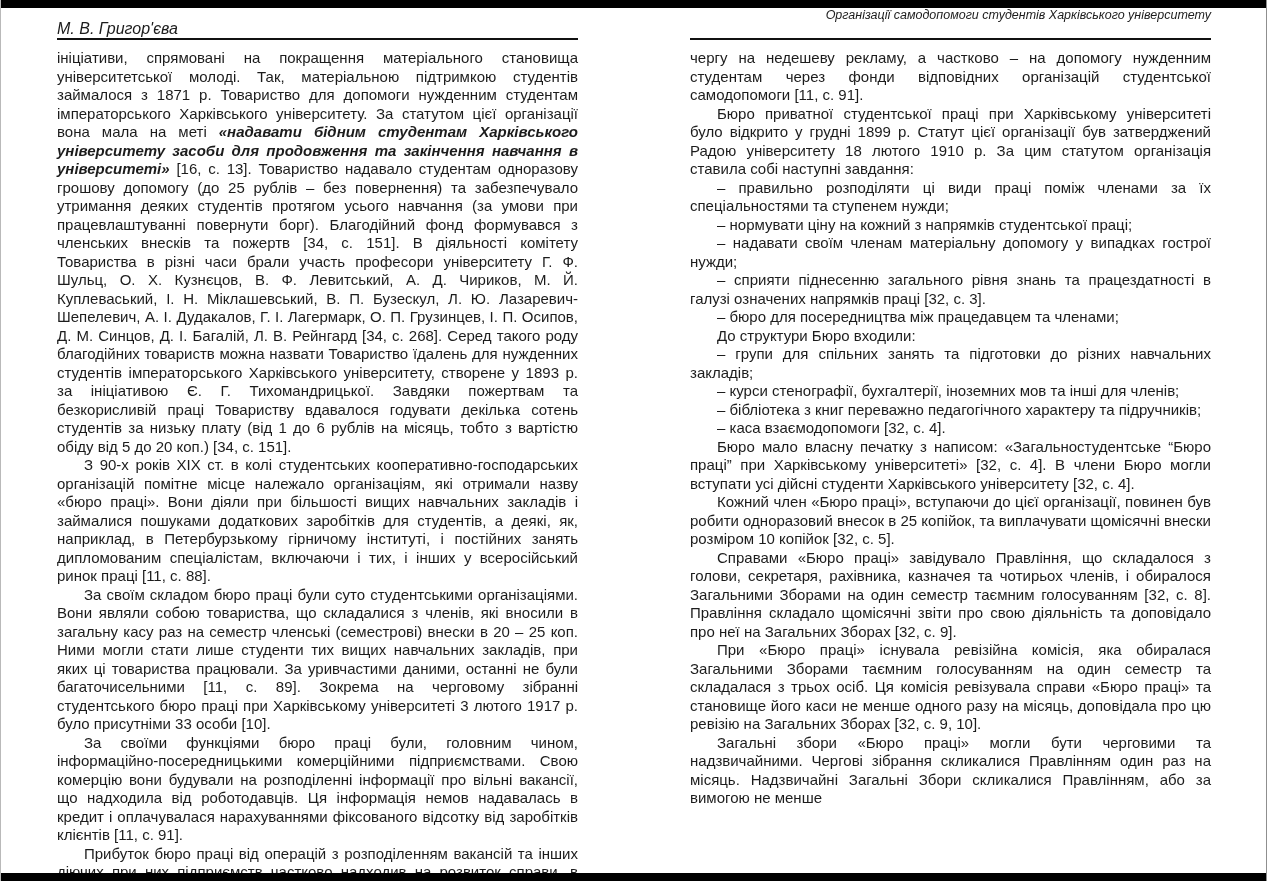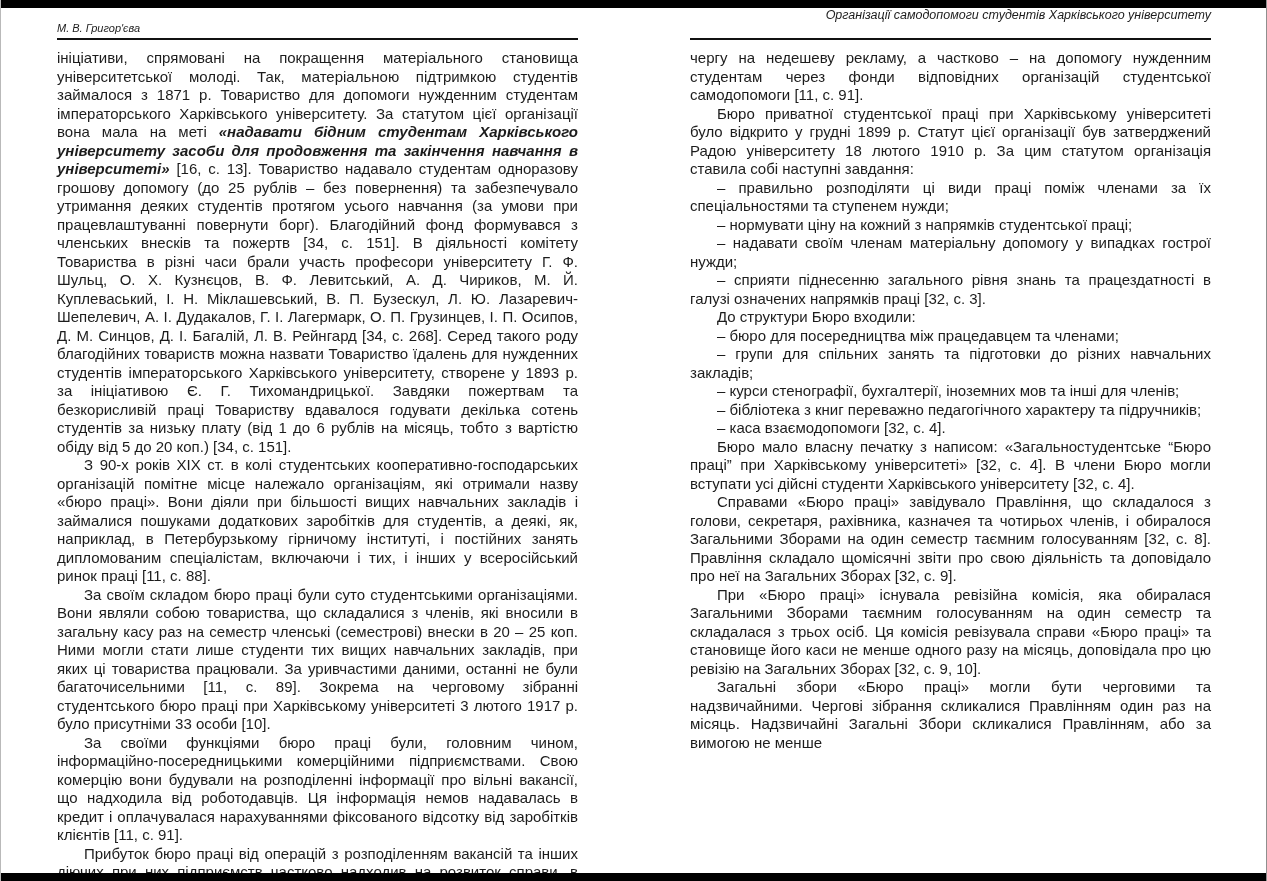--- a/index.html
+++ b/index.html
@@ -10,21 +10,21 @@
     color:#1c1c1c;
   }
   .edge-bar { position:absolute; left:0; width:1267px; height:8px; background:#000000; }
   .edge-bar.top { top:0; }
   .edge-bar.bottom { bottom:0; }
   .frame { position:absolute; top:0; left:0; width:1267px; height:881px;
            border-left:1px solid #b9b9b9; border-right:1px solid #8f8f8f; pointer-events:none; }
   .page { position:absolute; top:0; width:521px; height:766px; }
   .page.left  { left:57px;  }
   .page.right { left:690px; }
-  .running-header { position:absolute; left:0; right:0; font-style:italic; font-size:11px; line-height:15px; }
+  .running-header { position:absolute; left:0; right:0; font-style:italic; font-size:16px; line-height:15px; }
   .page.left  .running-header { top:21px; text-align:left; }
   .page.right .running-header { top:8px;  text-align:right; font-size:12.5px; }
   .header-rule { position:absolute; top:38px; left:0; right:0; height:2px; background:#111111; }
   .page-body { position:absolute; top:49px; left:0; width:521px; font-size:15px; line-height:18.5px; text-align:justify; }
   .para { margin:0; }
   .para.indent { text-indent:27px; }
   .bi { font-weight:700; font-style:italic; }
   .page-number { position:absolute; top:888px; font-size:14px; }
   .page.left  .page-number { left:0; }
   .page.right .page-number { right:0; text-align:right; }
@@ -54,27 +54,28 @@
       <div>Організації самодопомоги студентів Харківського університету</div>
     </div>
     <div class="header-rule"></div>
     <div class="page-body">
         <p class="para"><span>чергу на недешеву рекламу, а частково – на допомогу нужденним студентам через фонди відповідних організацій студентської самодопомоги [11, с. 91].</span></p>
         <p class="para indent"><span>Бюро приватної студентської праці при Харківському університеті було відкрито у грудні 1899 р. Статут цієї організації був затверджений Радою університету 18 лютого 1910 р. За цим статутом організація ставила собі наступні завдання:</span></p>
         <p class="para indent"><span>– правильно розподіляти ці види праці поміж членами за їх спеціальностями та ступенем нужди;</span></p>
         <p class="para indent"><span>– нормувати ціну на кожний з напрямків студентської праці;</span></p>
         <p class="para indent"><span>– надавати своїм членам матеріальну допомогу у випадках гострої нужди;</span></p>
         <p class="para indent"><span>– сприяти піднесенню загального рівня знань та працездатності в галузі означених напрямків праці [32, с. 3].</span></p>
+        <p class="para indent"><span>– бюро для посередництва між працедавцем та членами;</span></p>
         <p class="para indent"><span>До структури Бюро входили:</span></p>
-        <p class="para indent"><span>– бюро для посередництва між працедавцем та членами;</span></p>
         <p class="para indent"><span>– групи для спільних занять та підготовки до різних навчальних закладів;</span></p>
         <p class="para indent"><span>– курси стенографії, бухгалтерії, іноземних мов та інші для членів;</span></p>
         <p class="para indent"><span>– бібліотека з книг переважно педагогічного характеру та підручників;</span></p>
         <p class="para indent"><span>– каса взаємодопомоги [32, с. 4].</span></p>
         <p class="para indent"><span>Бюро мало власну печатку з написом: «Загальностудентське “Бюро праці” при Харківському університеті» [32, с. 4]. В члени Бюро могли вступати усі дійсні студенти Харківського університету [32, с. 4].</span></p>
+        <p class="para indent"><span>Кожний член «Бюро праці», вступаючи до цієї організації, повинен був робити одноразовий внесок в 25 копійок, та виплачувати щомісячні внески розміром 10 копійок [32, с. 5].</span></p>
         <p class="para indent"><span>Справами «Бюро праці» завідувало Правління, що складалося з голови, секретаря, рахівника, казначея та чотирьох членів, і обиралося Загальними Зборами на один семестр таємним голосуванням [32, с. 8]. Правління складало щомісячні звіти про свою діяльність та доповідало про неї на Загальних Зборах [32, с. 9].</span></p>
         <p class="para indent"><span>При «Бюро праці» існувала ревізійна комісія, яка обиралася Загальними Зборами таємним голосуванням на один семестр та складалася з трьох осіб. Ця комісія ревізувала справи «Бюро праці» та становище його каси не менше одного разу на місяць, доповідала про цю ревізію на Загальних Зборах [32, с. 9, 10].</span></p>
         <p class="para indent"><span>Загальні збори «Бюро праці» могли бути черговими та надзвичайними. Чергові зібрання скликалися Правлінням один раз на місяць. Надзвичайні Загальні Збори скликалися Правлінням, або за вимогою не менше</span></p>
       </div>
     <div class="page-number">171</div>
   </div>
 
   <div class="edge-bar bottom"></div>
   <div class="frame"></div>
 

